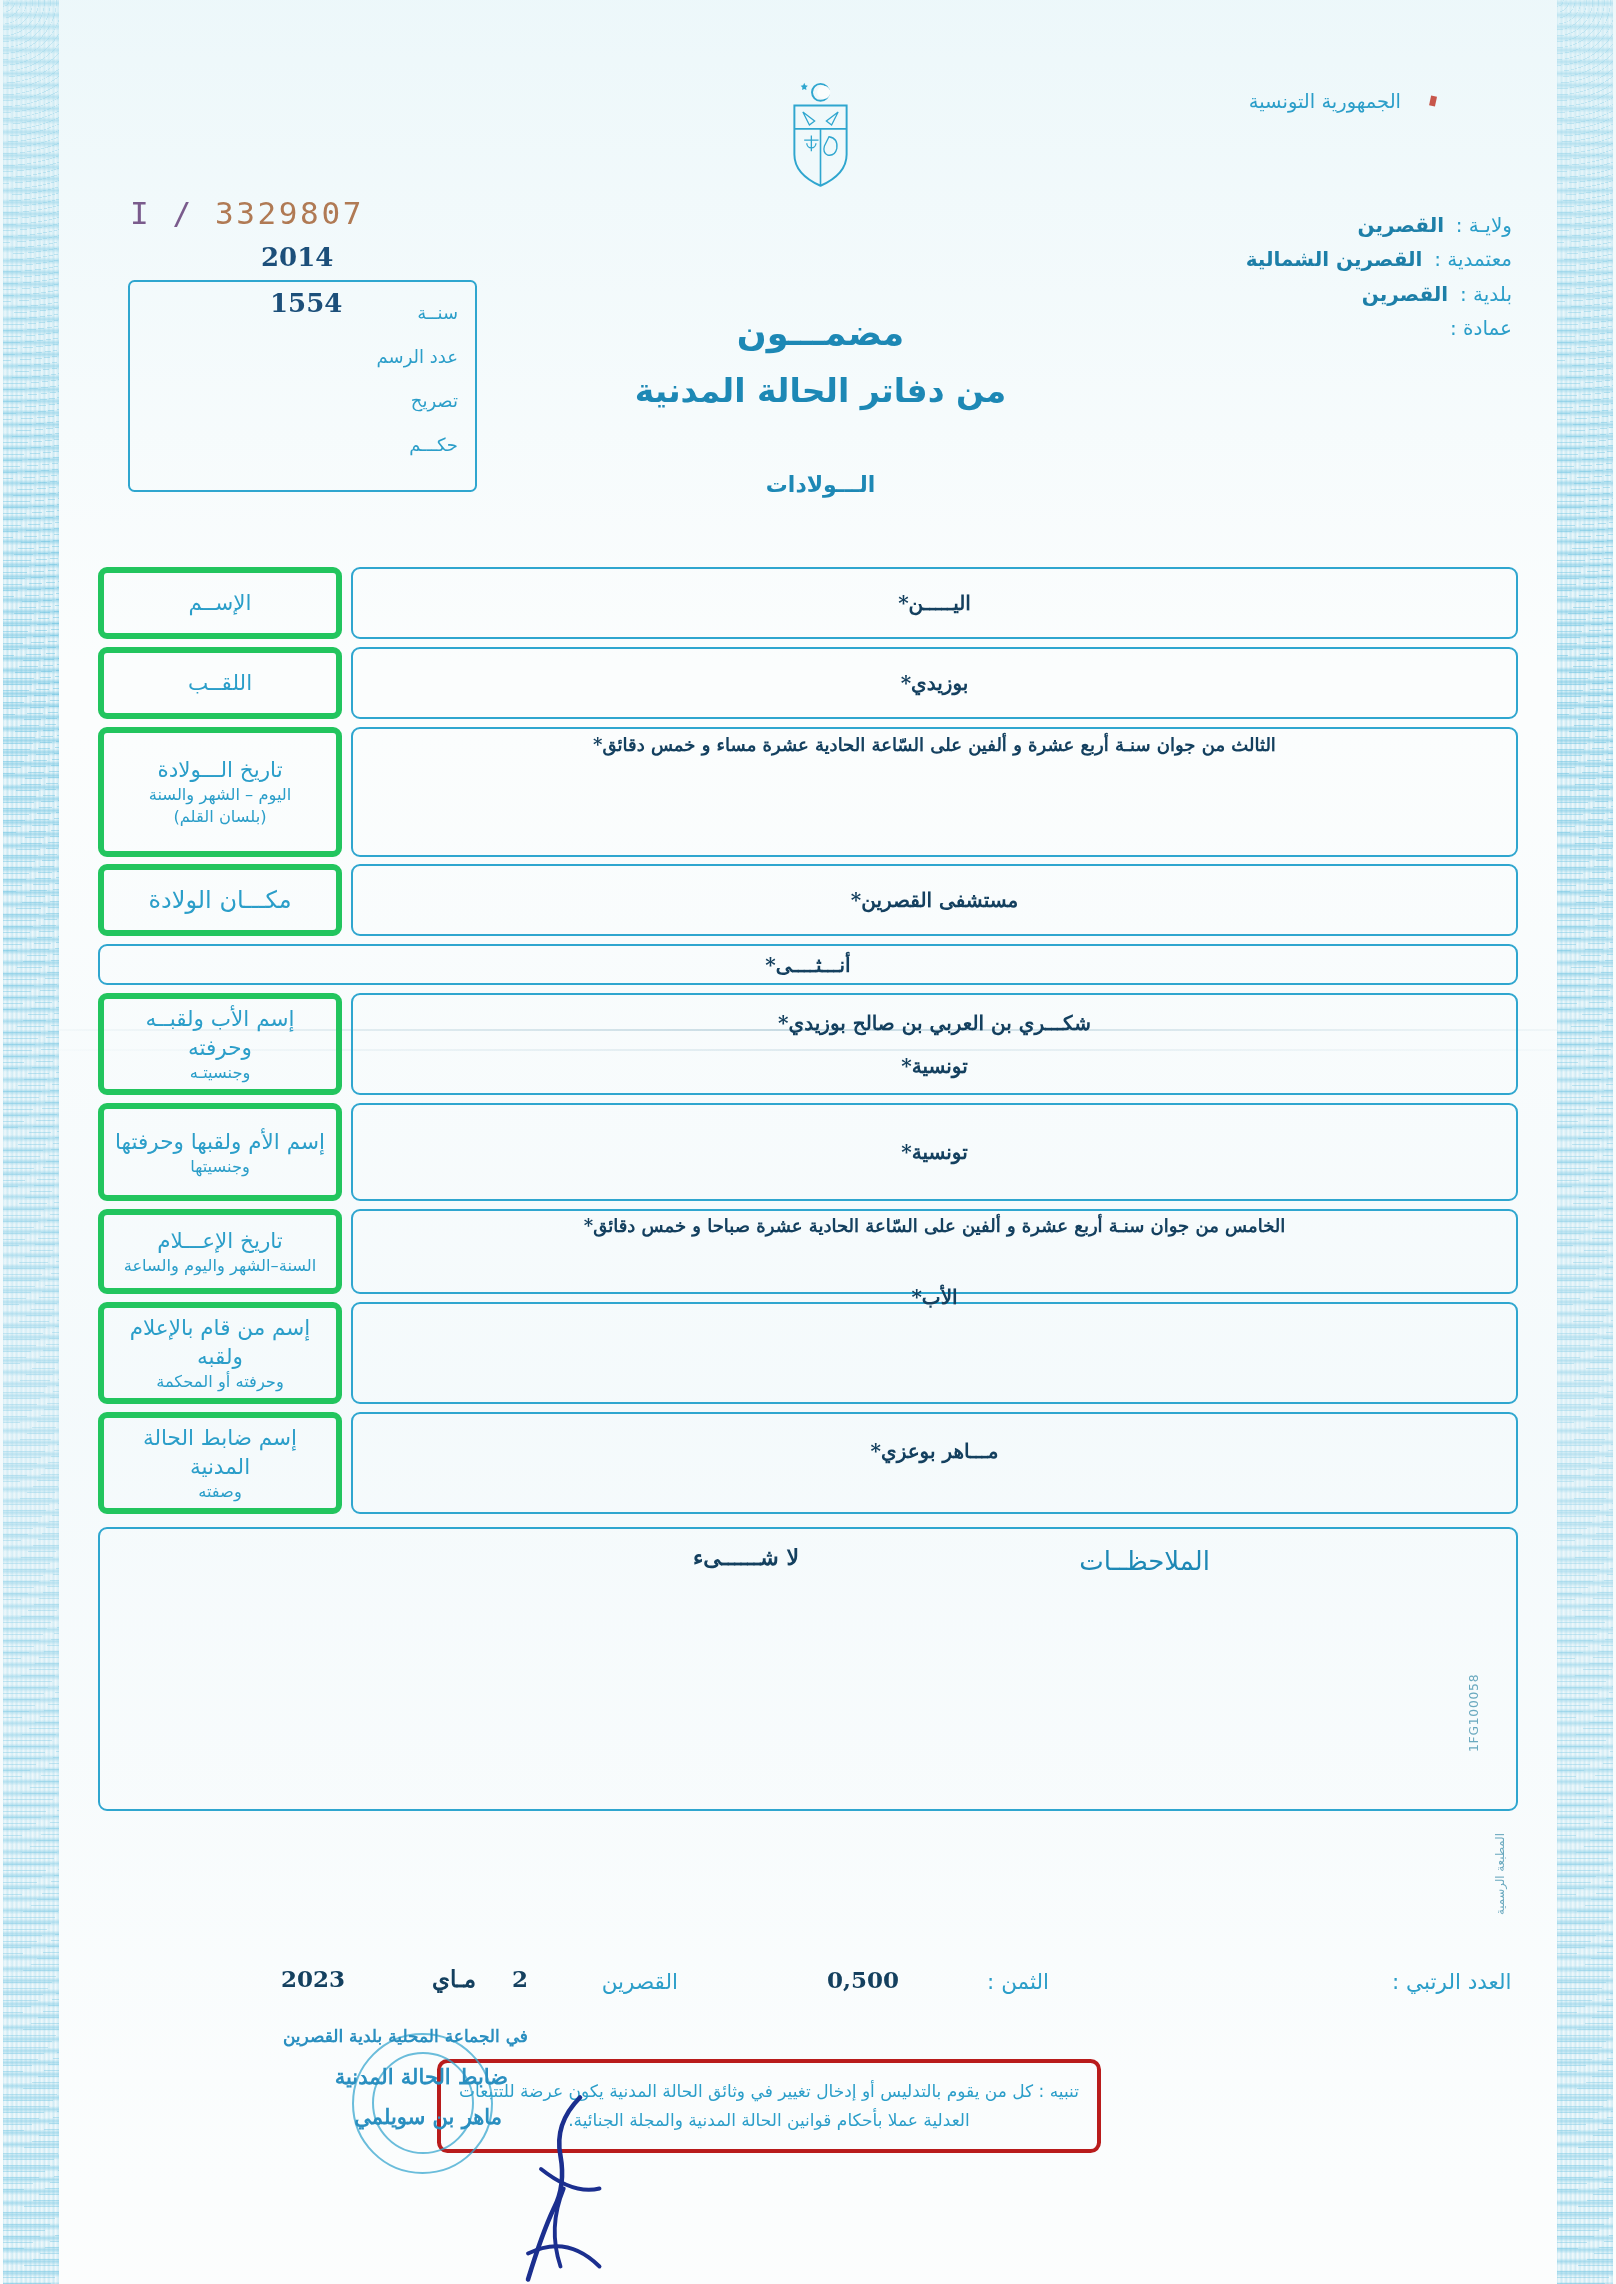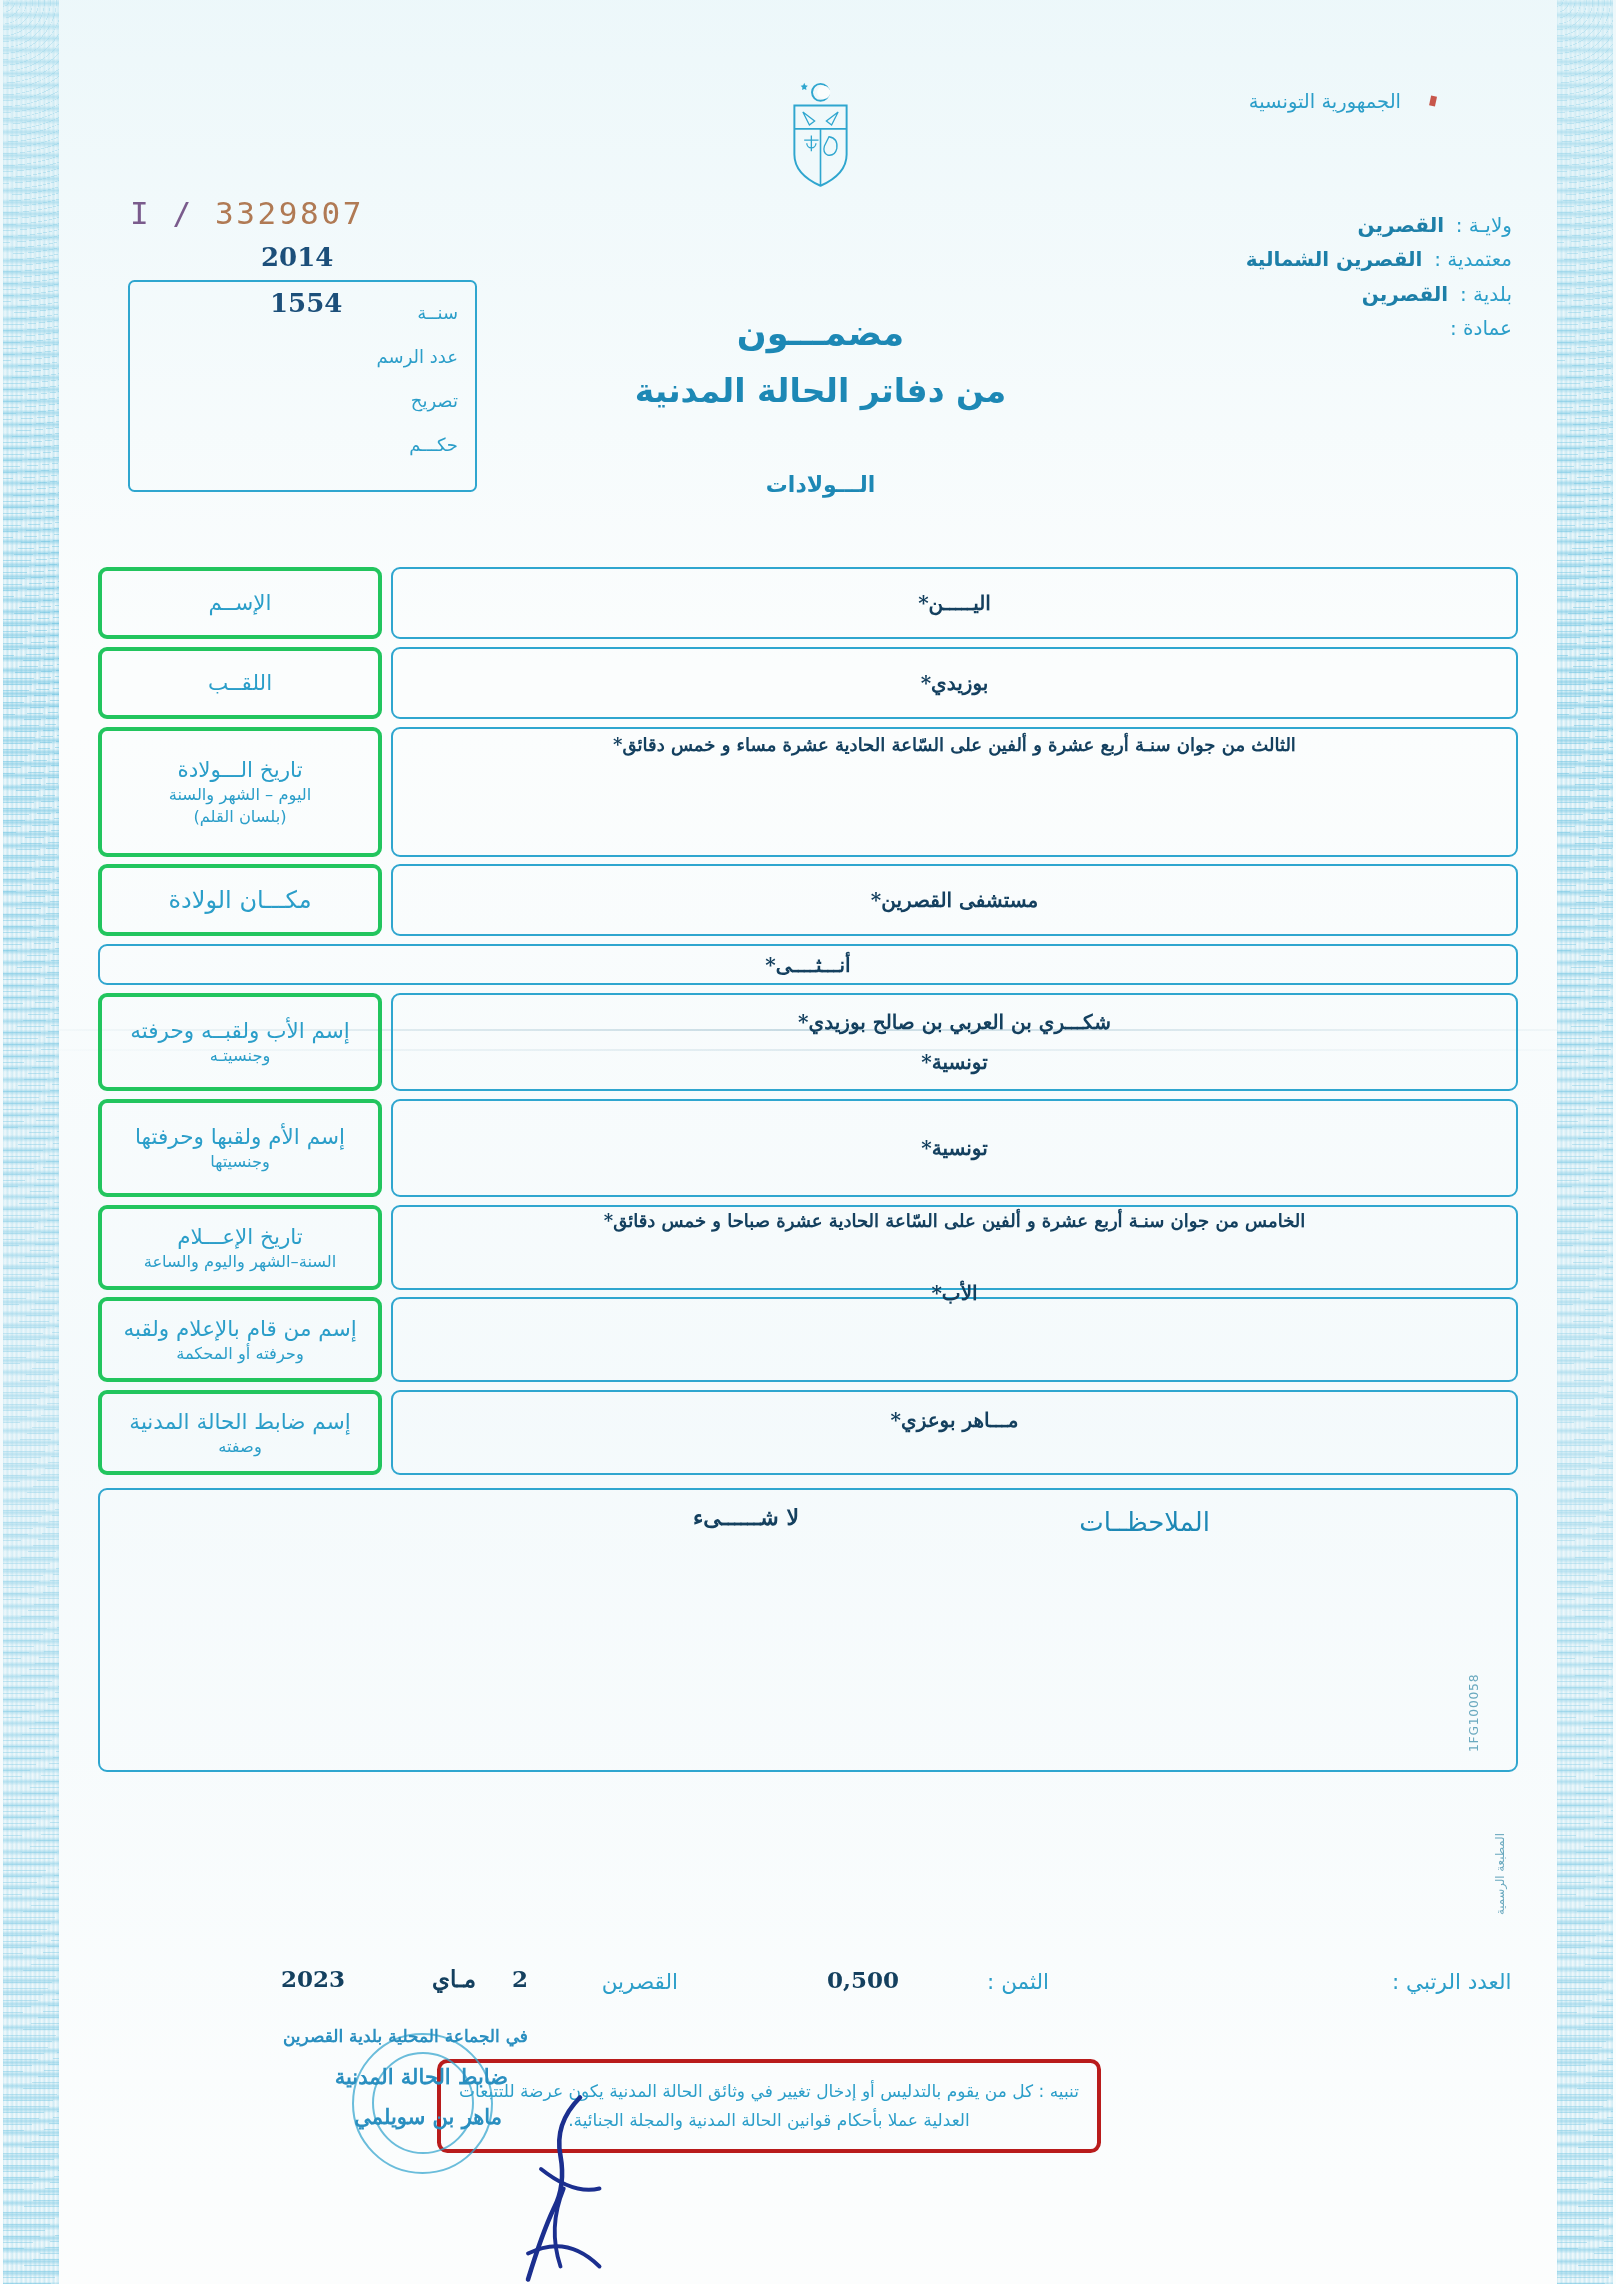--- a/index.html
+++ b/index.html
@@ -204,23 +204,23 @@
   }
   .row {
     position: relative;
     margin-bottom: 7.8px;
     display: flex;
     flex-direction: row-reverse;
     align-items: stretch;
     gap: 9px;
   }
   .cell-label {
-    width: 284px;
+    width: 244px;
     min-height: 72px;
-    border: 4px solid #22c55e;
+    border: 6px solid #22c55e;
     border-radius: 9px;
     display: flex;
     flex-direction: column;
     align-items: center;
     justify-content: center;
     padding: 5.2px 6.5px;
     box-sizing: border-box;
     text-align: center;
     color: #2b9ec9;
   }

